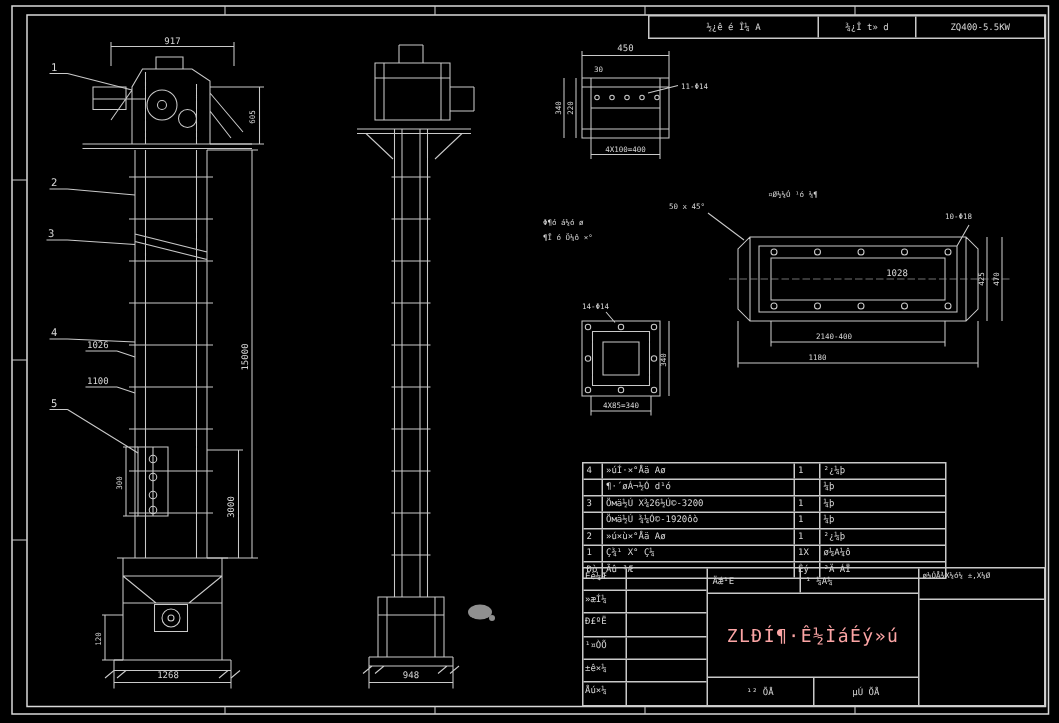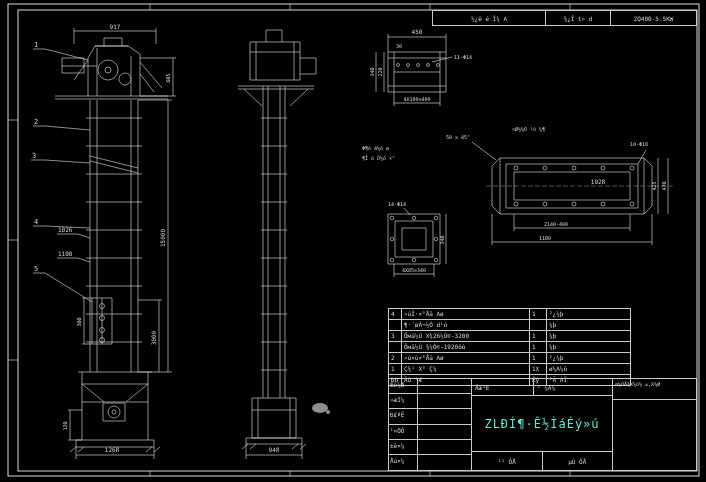--- a/index.html
+++ b/index.html
@@ -31,21 +31,21 @@
   .tb-left .trow{display:flex;border-bottom:1px solid #c9c9c9;}
   .tb-left .trow:last-child{border-bottom:none;}
   .tb-left .tlabel{width:26px;border-right:1px solid #c9c9c9;overflow:hidden;white-space:nowrap;padding:2px 1px 0 1px;}
   .tb-left .tval{flex:1;}
   .tb-mid{width:140px;border-right:1px solid #c9c9c9;display:flex;flex-direction:column;}
   .tb-stage{height:16px;display:flex;border-bottom:1px solid #c9c9c9;}
   .tb-stage span{display:flex;align-items:center;padding-left:3px;overflow:hidden;white-space:nowrap;}
   .tb-stage .a{width:58px;border-right:1px solid #c9c9c9;}
   .tb-stage .b{flex:1;}
   .tb-title{flex:1;display:flex;align-items:center;justify-content:center;font-size:12px;
-            letter-spacing:1px;color:#5eead4;overflow:hidden;white-space:nowrap;}
+            letter-spacing:1px;color:#fca5a5;overflow:hidden;white-space:nowrap;}
   .tb-bottomrow{height:18px;border-top:1px solid #c9c9c9;display:flex;}
   .tb-bottomrow span{flex:1;display:flex;align-items:center;justify-content:center;overflow:hidden;white-space:nowrap;}
   .tb-bottomrow span:first-child{border-right:1px solid #c9c9c9;}
   .tb-right{flex:1;display:flex;flex-direction:column;}
   .tb-spec{height:18px;font-size:5px;padding:1px 2px;border-bottom:1px solid #c9c9c9;
            overflow:hidden;line-height:8px;}
   .tb-model{height:26px;display:flex;align-items:center;justify-content:center;font-size:11px;
             color:#fff;border-bottom:1px solid #c9c9c9;white-space:nowrap;overflow:hidden;}
   .tb-rest{flex:1;}
 </style>

